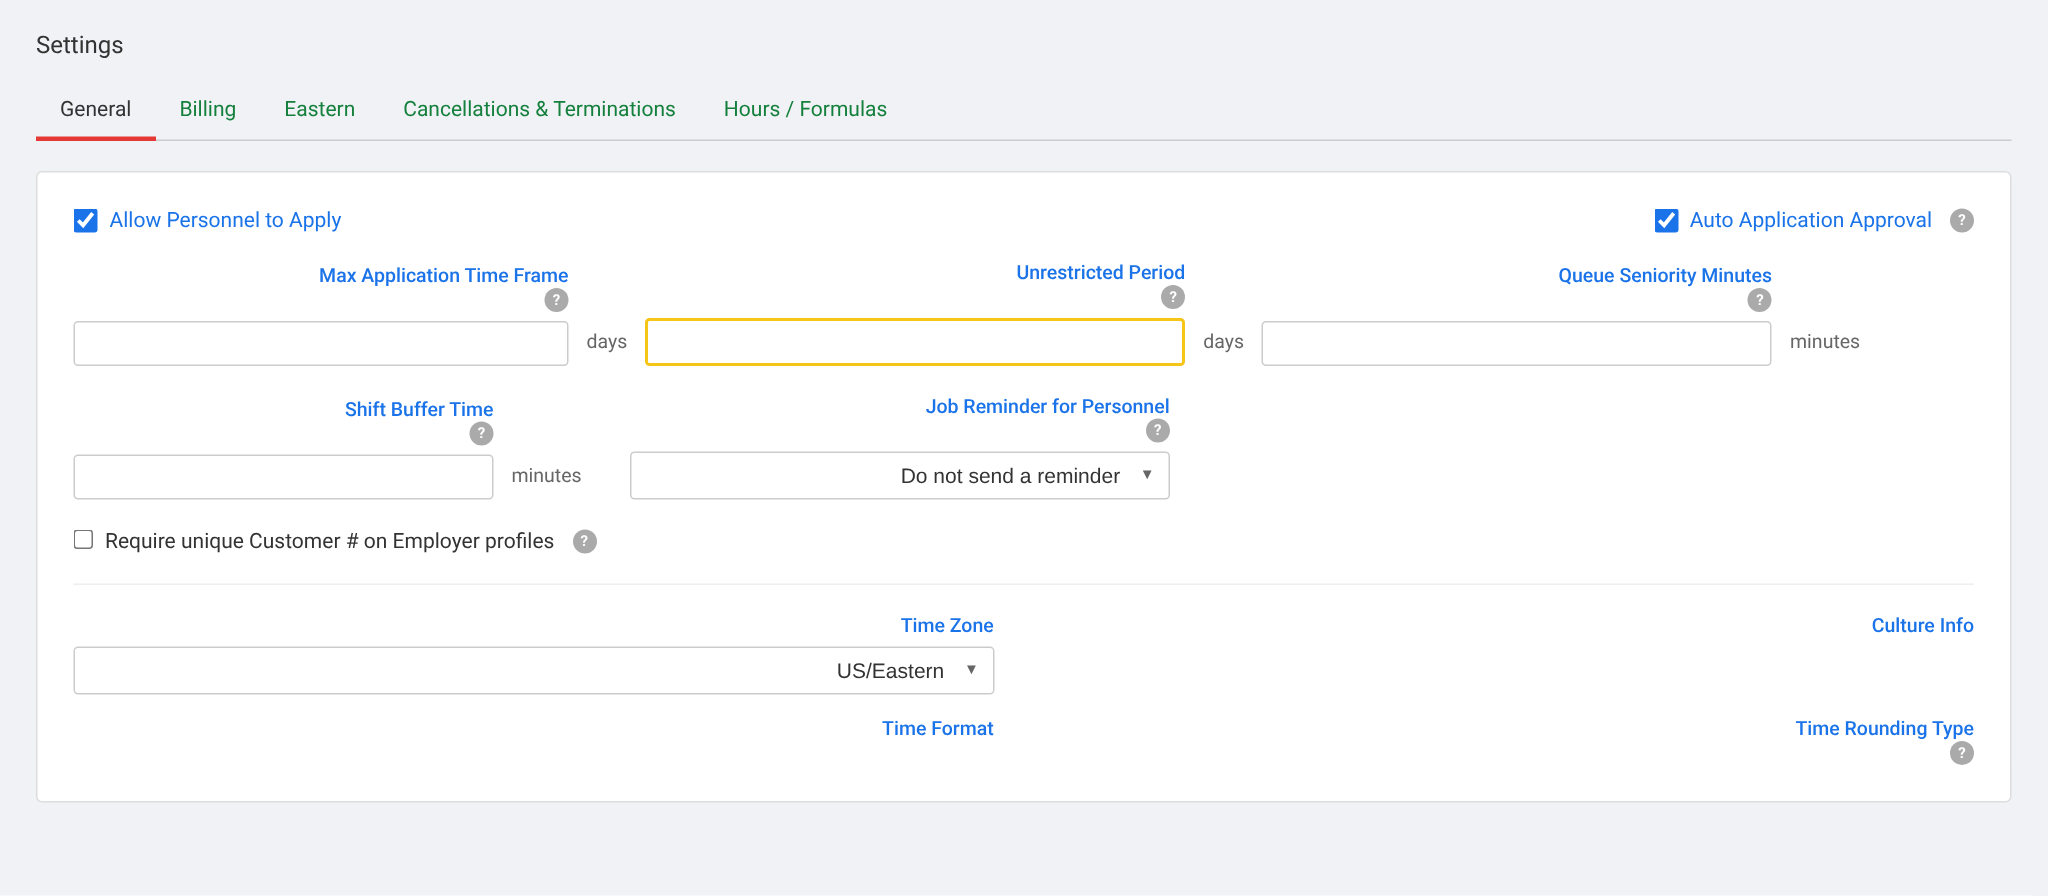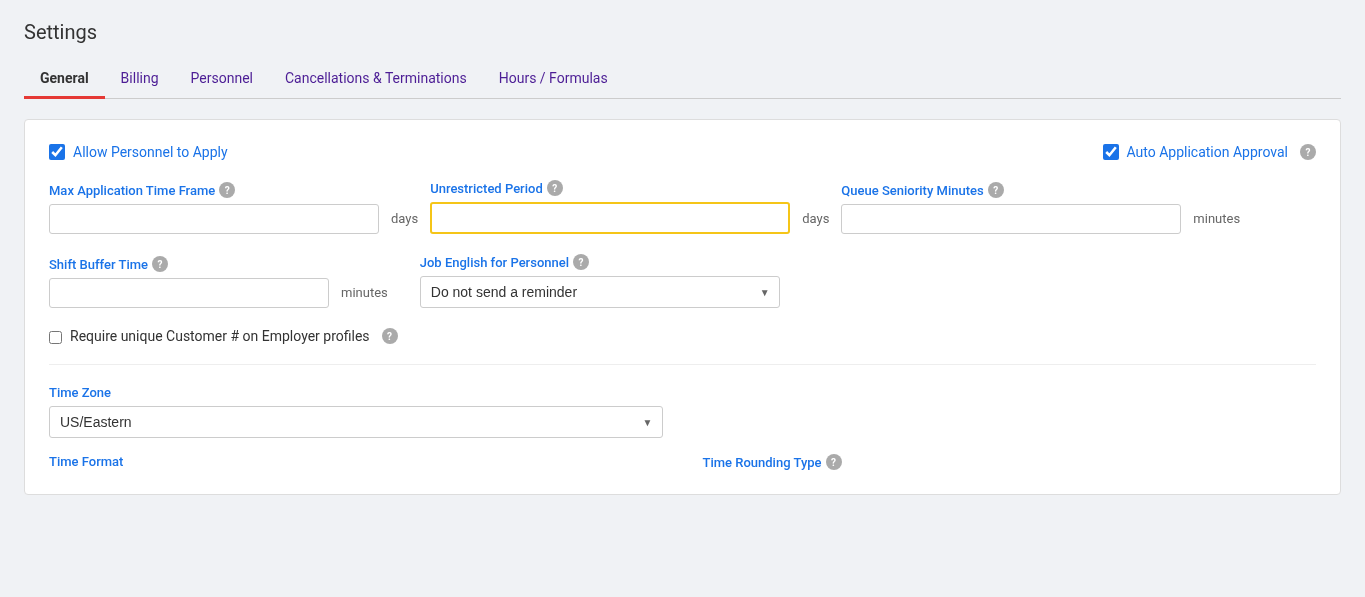--- a/index.html
+++ b/index.html
@@ -7,42 +7,42 @@
       font-family: -apple-system, BlinkMacSystemFont, 'Segoe UI', Roboto, Arial, sans-serif;
       background: #f0f2f5;
       color: #333;
       font-size: 14px;
     }
     .page-wrapper {
       padding: 20px 24px;
       max-width: 1365px;
     }
     .page-title {
-      font-size: 20px;
+      font-size: 16px;
       font-weight: 400;
       color: #333;
       margin-bottom: 16px;
     }
     .tabs {
       display: flex;
       border-bottom: 1px solid #ccc;
       margin-bottom: 20px;
     }
     .tab {
       padding: 10px 16px;
       cursor: pointer;
-      color: #4c1d95;
+      color: #15803d;
       font-size: 14px;
       text-decoration: none;
       border-bottom: 3px solid transparent;
       margin-bottom: -1px;
     }
     .tab.active {
       color: #333;
-      font-weight: 700;
+      font-weight: 400;
       border-bottom: 3px solid #e53935;
     }
     .card {
       background: #fff;
       border: 1px solid #ddd;
       border-radius: 4px;
       padding: 24px;
     }
     .section-row {
       display: flex;
@@ -88,20 +88,21 @@
       display: flex;
       flex-direction: column;
       gap: 6px;
     }
     .form-group label {
       font-size: 13px;
       color: #1a73e8;
       font-weight: 500;
       display: flex;
       align-items: flex-end;
+      flex-direction: column;
     }
     .form-group input[type="text"],
     .form-group input[type="number"] {
       border: 1px solid #ccc;
       border-radius: 3px;
       padding: 6px 10px;
       font-size: 14px;
       color: #333;
       outline: none;
       background: #fff;
@@ -135,20 +136,21 @@
       -webkit-appearance: none;
       border: 1px solid #ccc;
       border-radius: 3px;
       padding: 7px 32px 7px 10px;
       font-size: 14px;
       color: #333;
       background: #fff;
       cursor: pointer;
       outline: none;
       width: 100%;
+      text-align: right;
     }
     .select-wrapper::after {
       content: '▼';
       position: absolute;
       right: 10px;
       top: 50%;
       transform: translateY(-50%);
       font-size: 10px;
       color: #666;
       pointer-events: none;
@@ -166,37 +168,37 @@
     .full-width-select select {
       width: 100%;
     }
     .require-unique-row {
       display: flex;
       align-items: center;
       margin-bottom: 20px;
     }
     .require-checkbox-label {
       display: flex;
-      align-items: flex-end;
+      align-items: flex-start;
       gap: 8px;
       font-size: 14px;
       color: #333;
       cursor: pointer;
     }
   </style>
 </head>
 <body>
 
 <div class="page-wrapper">
   <h1 class="page-title">Settings</h1>
 
   <div class="tabs">
     <a class="tab active">General</a>
     <a class="tab">Billing</a>
-    <a class="tab">Personnel</a>
+    <a class="tab">Eastern</a>
     <a class="tab">Cancellations &amp; Terminations</a>
     <a class="tab">Hours / Formulas</a>
   </div>
 
   <div class="card">
 
     <div class="section-row">
       <label class="checkbox-label">
         <input type="checkbox" checked="" style="">
         <span>Allow Personnel to Apply</span>
@@ -244,21 +246,21 @@
         <label>
           <span>Shift Buffer Time</span>
           <span class="help-icon">?</span>
         </label>
         <input type="text" class="field-shift-buffer" style="">
       </div>
       <span class="field-unit">minutes</span>
 
       <div class="form-group" style="margin-left: 20px;">
         <label>
-          <span>Job English for Personnel</span>
+          <span>Job Reminder for Personnel</span>
           <span class="help-icon">?</span>
         </label>
         <div class="select-wrapper" style="width: 360px;">
           <select>
             <option selected="">Do not send a reminder</option>
             <option>1 hour before</option>
             <option>2 hours before</option>
             <option>1 day before</option>
           </select>
         </div>
@@ -281,20 +283,21 @@
         <div class="select-wrapper full-width-select">
           <select>
             <option selected="">US/Eastern</option>
             <option>US/Central</option>
             <option>US/Mountain</option>
             <option>US/Pacific</option>
           </select>
         </div>
       </div>
       <div class="form-group">
+        <label>Culture Info</label>
       </div>
     </div>
 
     <div style="height: 16px;"></div>
 
     <div class="two-col-grid">
       <div class="form-group">
         <label>Time Format</label>
       </div>
       <div class="form-group">

